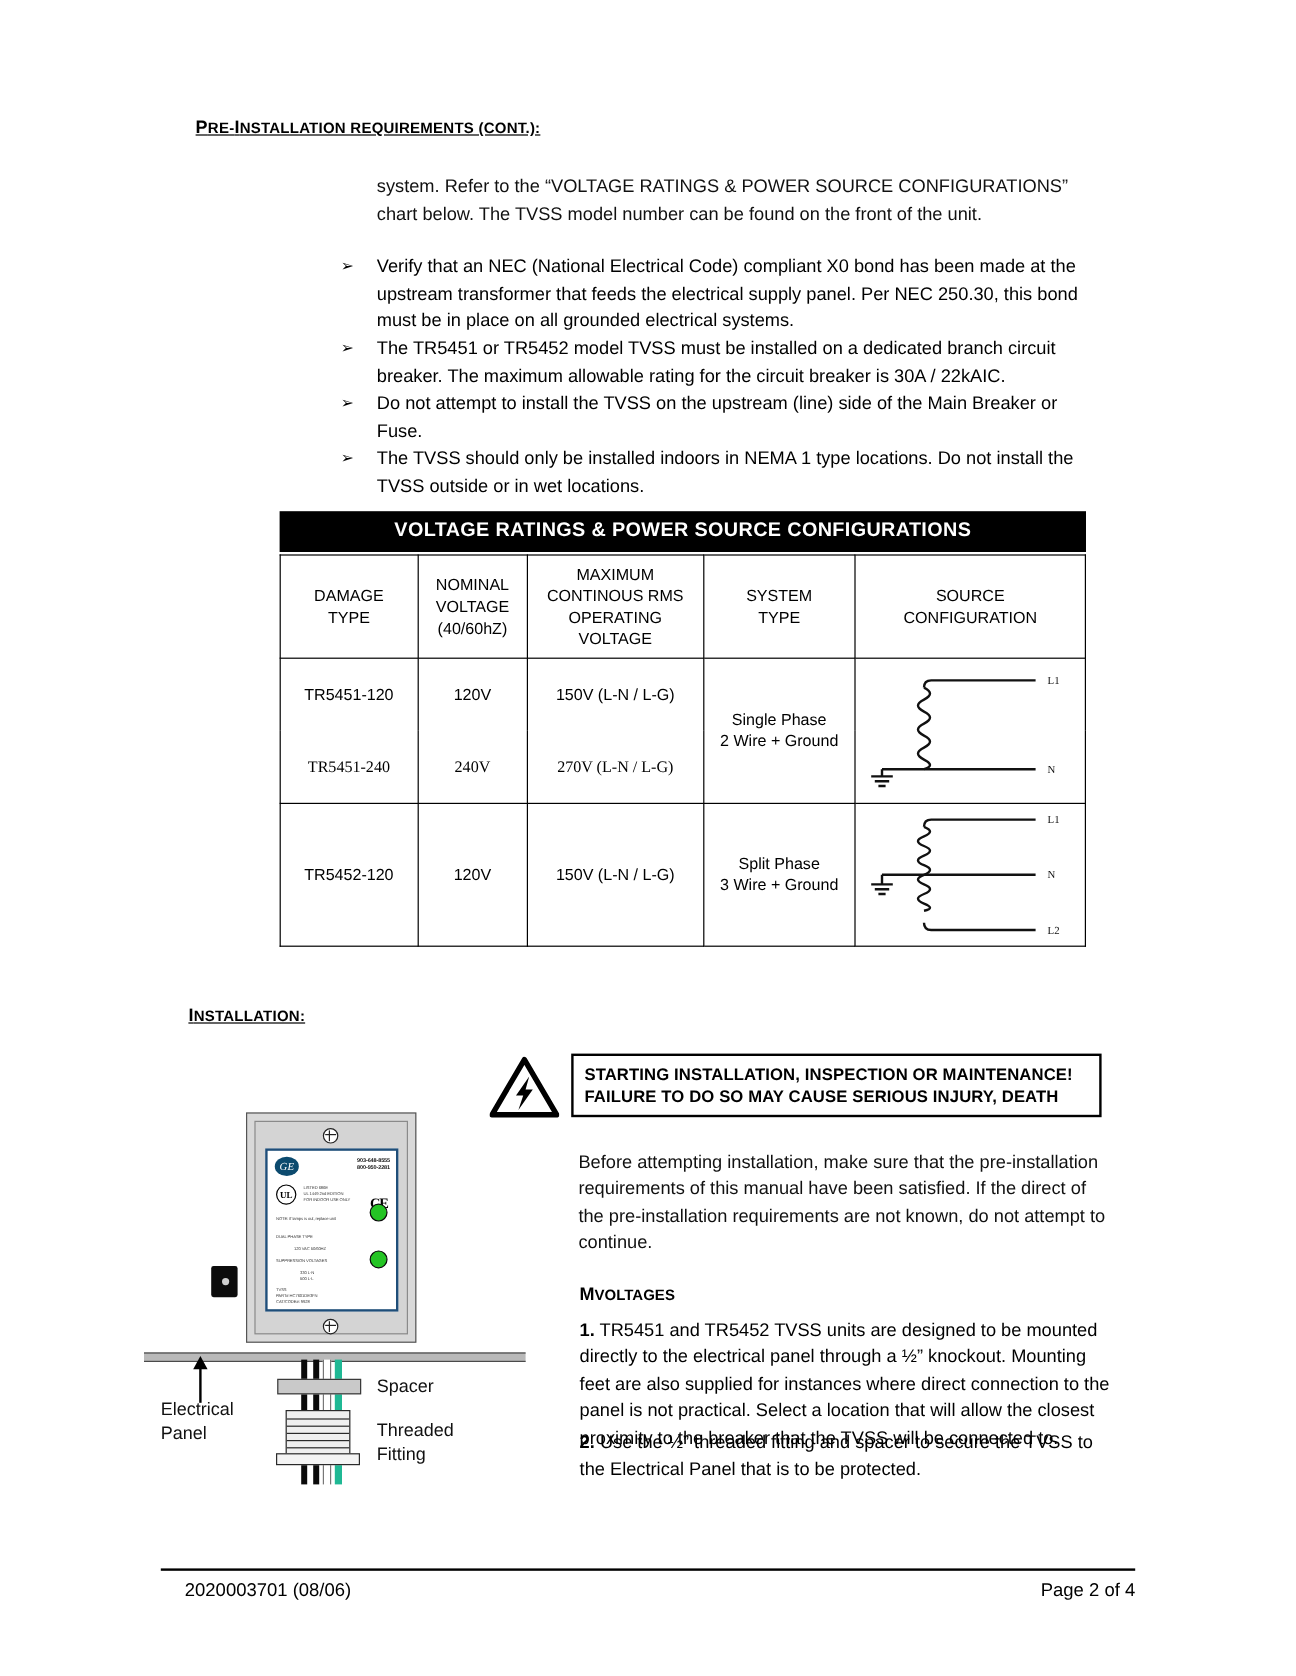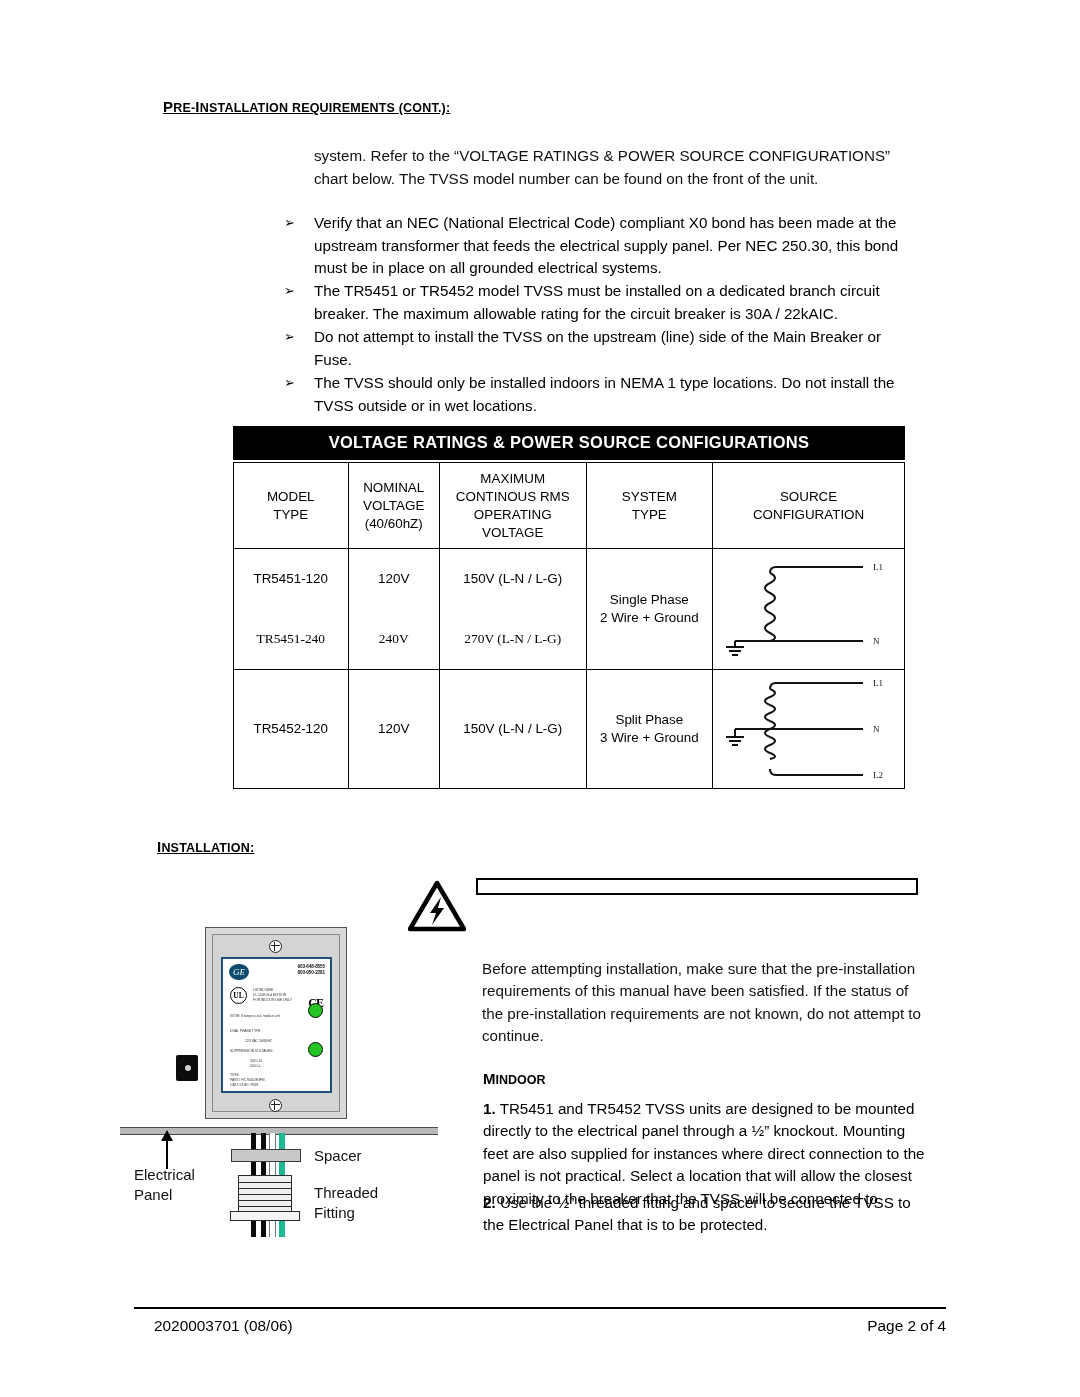--- a/index.html
+++ b/index.html
@@ -431,21 +431,21 @@
       <colgroup>
         <col class="col-model">
           <col class="col-nominal">
           <col class="col-max">
         <col class="col-system">
           <col class="col-source">
       </colgroup>
       <tbody>
         <tr class="hdr">
           <td>
-            <div>MODEL</div>
+            <div>DAMAGE</div>
             <div>TYPE</div>
           </td>
           <td>
             <div>NOMINAL</div>
             <div>VOLTAGE</div>
             <div>(40/60hZ)</div>
           </td>
           <td>
             <div>MAXIMUM</div>
             <div>CONTINOUS RMS</div>
@@ -532,28 +532,30 @@
 
   <div id="warning-block">
     <div id="warning-triangle">
       <svg width="58" height="52" viewBox="0 0 58 52">
         <path d="M29 3 L56 49 L2 49 Z" fill="none" stroke="#000" stroke-width="4.5" stroke-linejoin="round"></path>
         <path d="M33 17 L22 33 L28 33 L24 45 L36 28 L30 28 Z" fill="#000"></path>
       </svg>
     </div>
     <div id="warning-box">
       <div id="warning-text">
+        <div>STARTING INSTALLATION, INSPECTION OR MAINTENANCE!</div>
+        <div>FAILURE TO DO SO MAY CAUSE SERIOUS INJURY, DEATH</div>
       </div>
     </div>
   </div>
 
-  <div class="body-text" id="before-para">Before attempting installation, make sure that the pre-installation requirements of this manual have been satisfied.  If the status of the pre-installation requirements are not known, do not attempt to continue.</div>
+  <div class="body-text" id="before-para">Before attempting installation, make sure that the pre-installation requirements of this manual have been satisfied.  If the direct of the pre-installation requirements are not known, do not attempt to continue.</div>
 
   <div id="mounting-heading">
-    <span class="cap">M</span><span class="sm">INDOOR</span>
+    <span class="cap">M</span><span class="sm">VOLTAGES</span>
   </div>
 
   <div class="numbered" id="step-1">
     <span class="num">1.</span>
     <span>TR5451 and TR5452 TVSS units are designed to be mounted directly to the electrical panel through a ½” knockout.  Mounting feet are also supplied for instances where direct connection to the panel is not practical.  Select a location that will allow the closest proximity to the breaker that the TVSS will be connected to.</span>
   </div>
   <div class="numbered" id="step-2">
     <span class="num">2.</span>
     <span>Use the ½” threaded fitting and spacer to secure the TVSS to the Electrical Panel that is to be protected.</span>
   </div>

